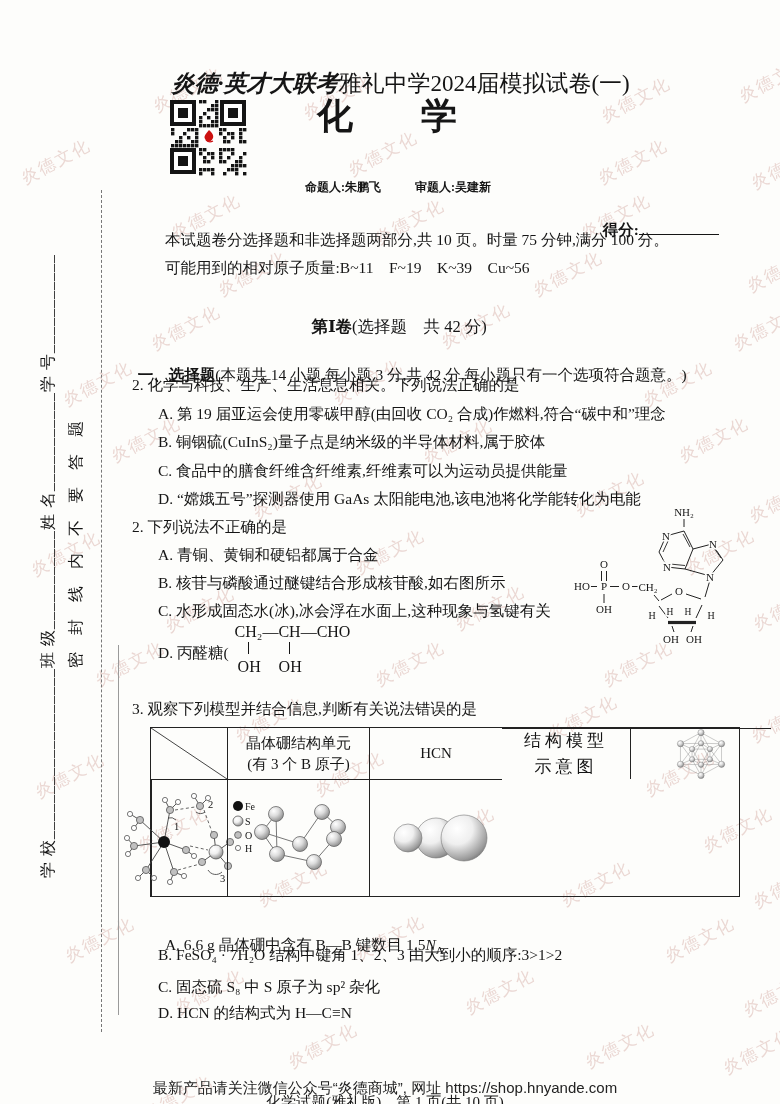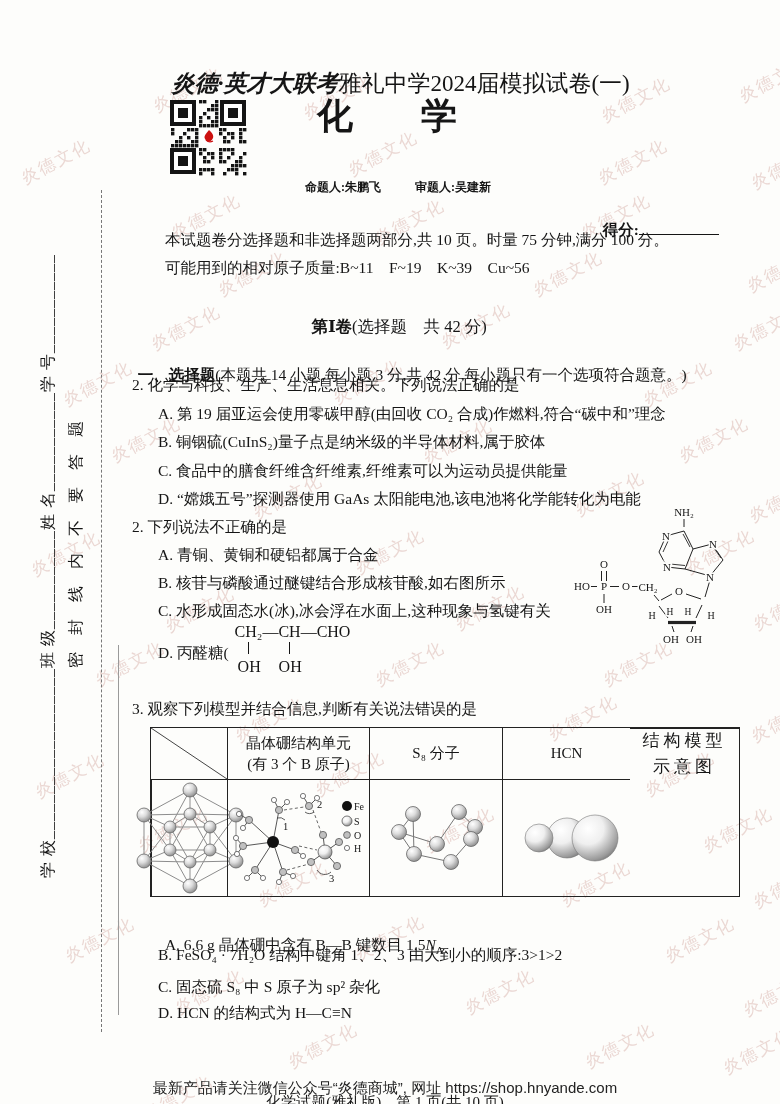--- a/index.html
+++ b/index.html
@@ -339,23 +339,20 @@
     <div class="cell">
       <svg width="76" height="51" viewBox="0 0 76 51">
           <line x1="0" y1="0" x2="76" y2="51" stroke="#444" stroke-width="1"></line>
         </svg>
     </div>
     <div class="cell bl">
       <div>晶体硼结构单元</div>
       <div>(有 3 个 B 原子)</div>
     </div>
     <div class="cell bl">
-        <div>S₈ 分子</div>
-      </div>
-    <div class="cell bl">
         <div>HCN</div>
       </div>
 
     <div class="cell bt">
       <div class="rowlabel">结构模型</div>
       <div class="rowlabel">示意图</div>
     </div>
 
     <div class="cell bl bt">
       <svg width="140" height="112" viewBox="0 0 140 112">

